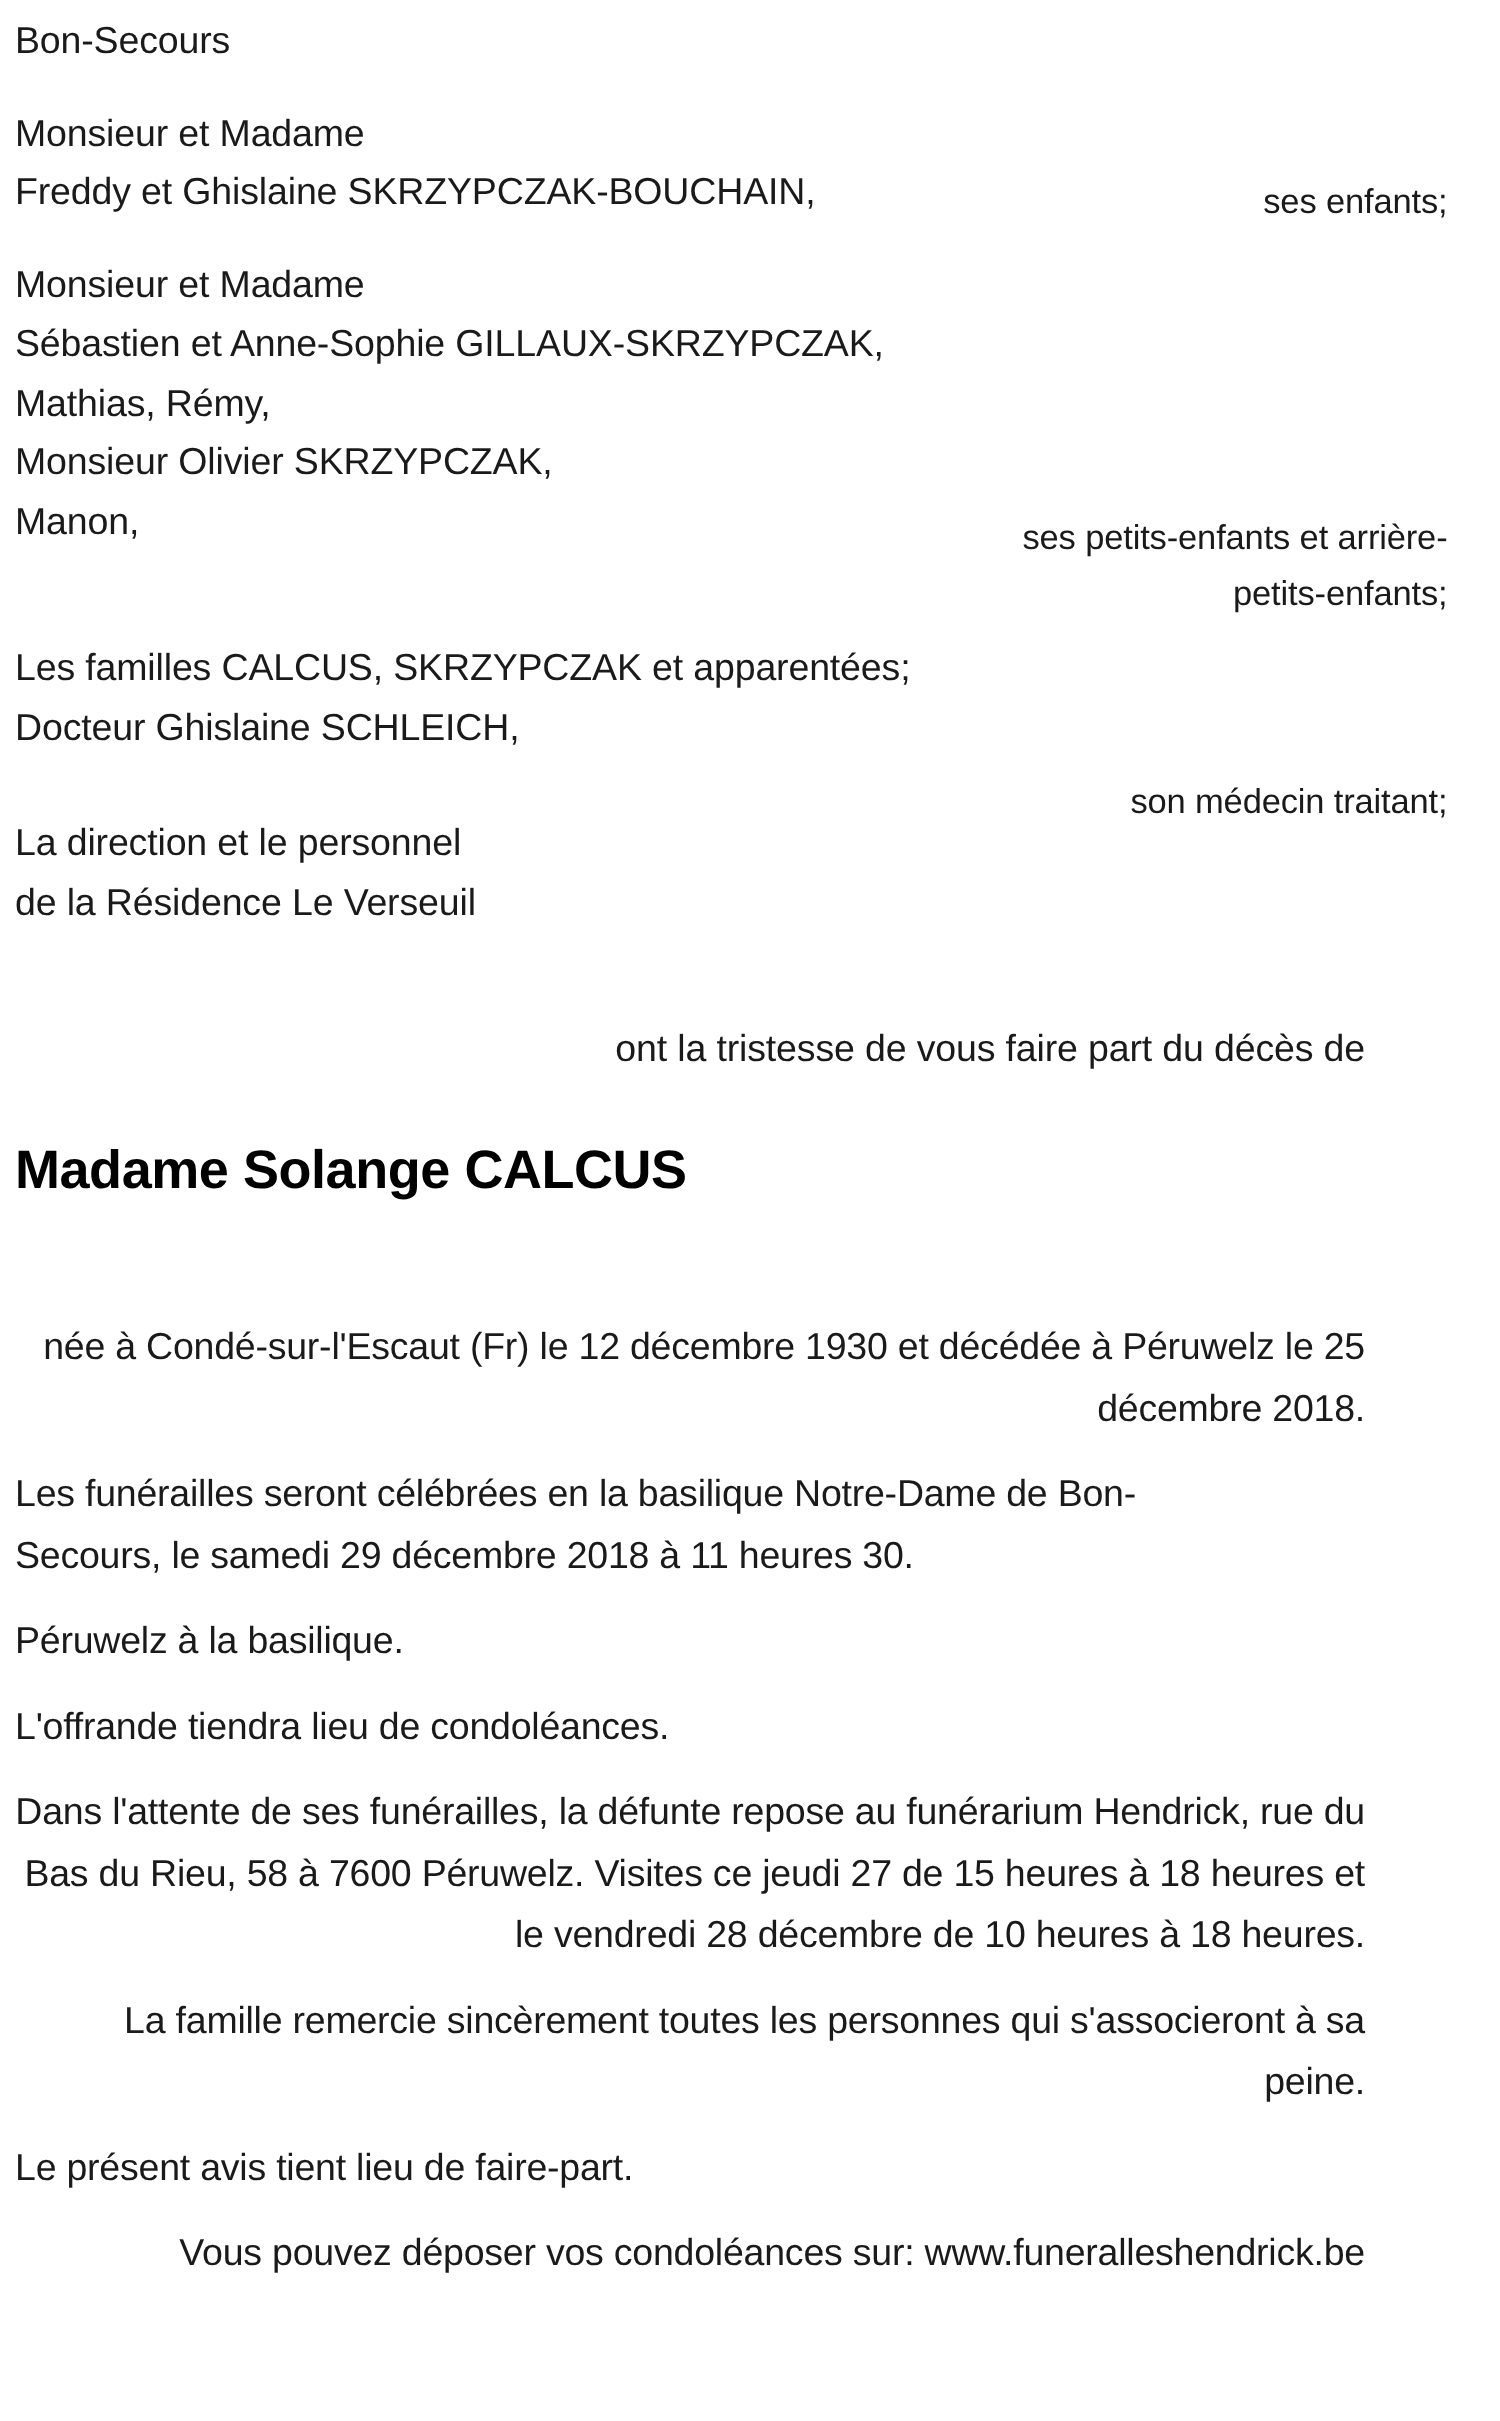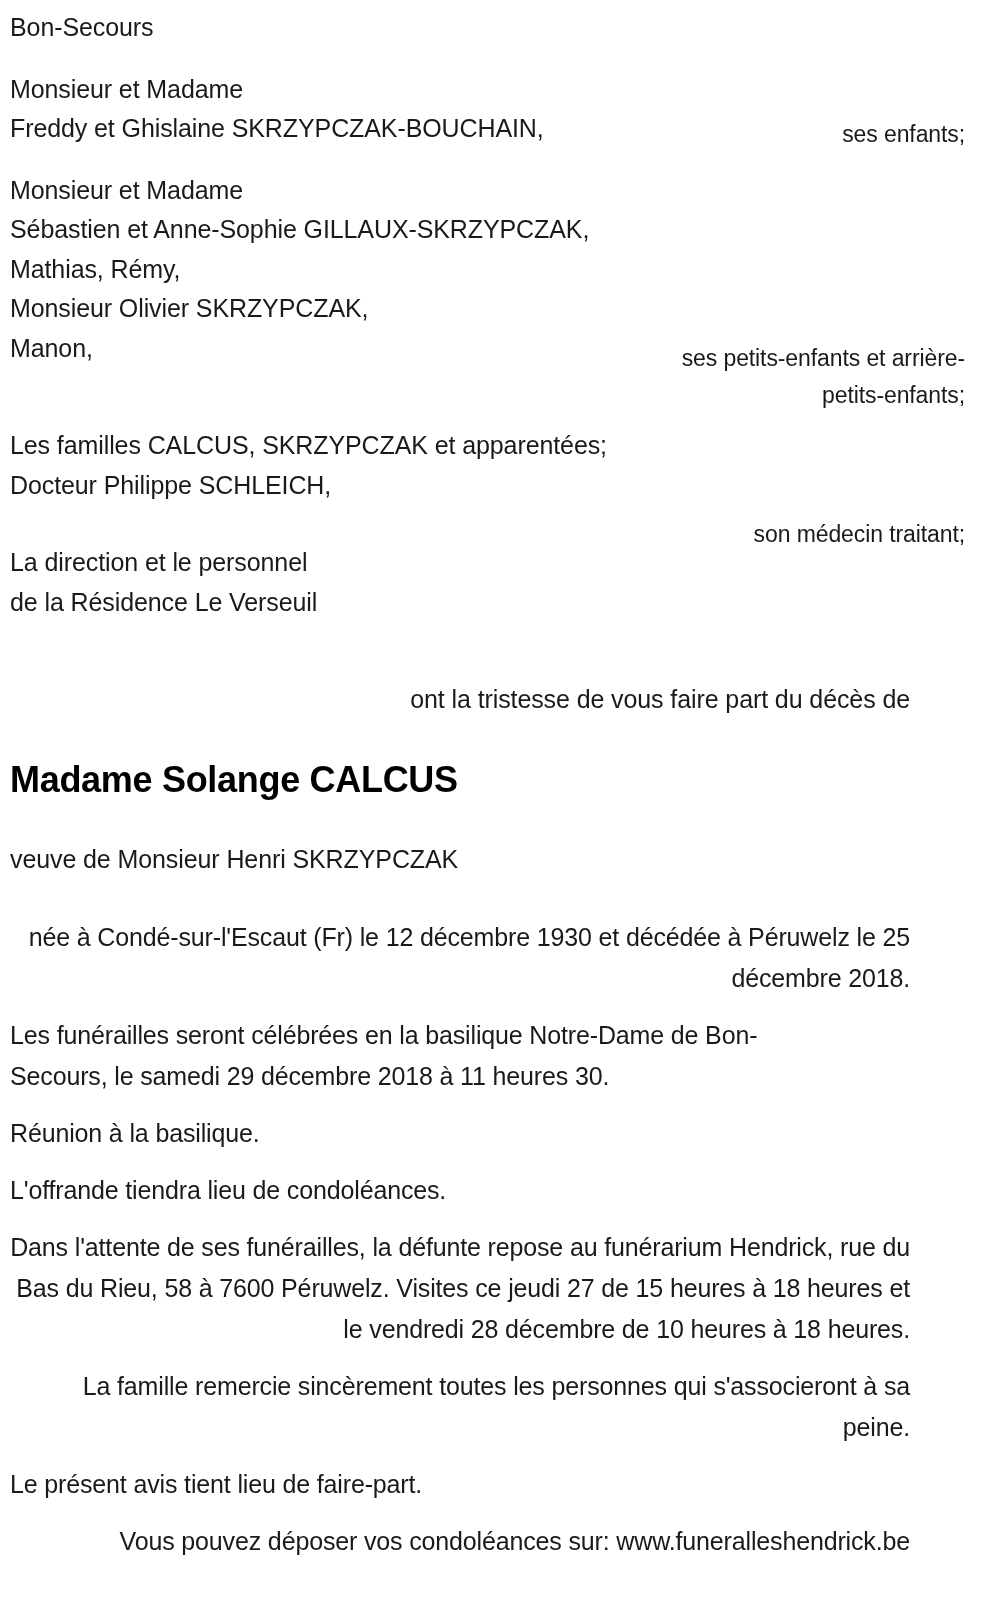--- a/index.html
+++ b/index.html
@@ -114,21 +114,21 @@
 
     <div class="names">Monsieur et Madame
 Sébastien et Anne-Sophie GILLAUX-SKRZYPCZAK,
 Mathias, Rémy,
 Monsieur Olivier SKRZYPCZAK,
 Manon,</div>
 
     <div class="gap-lg"></div>
 
     <div class="names">Les familles CALCUS, SKRZYPCZAK et apparentées;
-Docteur Philippe SCHLEICH,</div>
+Docteur Ghislaine SCHLEICH,</div>
 
     <div class="gap-md"></div>
 
     <div class="names">La direction et le personnel
 de la Résidence Le Verseuil</div>
 
     <div class="relation rel-enfants">ses enfants;</div>
     <div class="relation rel-petits">ses petits-enfants et arrière-petits-enfants;</div>
     <div class="relation rel-medecin">son médecin traitant;</div>
 
@@ -137,26 +137,25 @@
   <div class="gap-lg"></div>
 
   <div class="announce">ont la tristesse de vous faire part du décès de</div>
 
   <div class="gap-md"></div>
 
   <div class="deceased-name">Madame Solange CALCUS</div>
 
   <div class="gap-md"></div>
 
-  <div class="spouse">veuve de Monsieur Henri SKRZYPCZAK</div>
 
   <div class="gap-md"></div>
 
   <p class="para p-wide">née à Condé-sur-l'Escaut (Fr) le 12 décembre 1930 et décédée à Péruwelz le 25 décembre 2018.</p>
   <p class="para" style="max-width:840px;">Les funérailles seront célébrées en la basilique Notre-Dame de Bon-Secours, le samedi 29 décembre 2018 à 11 heures 30.</p>
-  <p class="para">Réunion à la basilique.</p>
+  <p class="para">Péruwelz à la basilique.</p>
   <p class="para">L'offrande tiendra lieu de condoléances.</p>
   <p class="para p-wide" style="max-width:940px;">Dans l'attente de ses funérailles, la défunte repose au funérarium Hendrick, rue du Bas du Rieu, 58 à 7600 Péruwelz. Visites ce jeudi 27 de 15 heures à 18 heures et le vendredi 28 décembre de 10 heures à 18 heures.</p>
   <p class="para p-wide" style="max-width:950px;">La famille remercie sincèrement toutes les personnes qui s'associeront à sa peine.</p>
   <p class="para">Le présent avis tient lieu de faire-part.</p>
   <p class="para p-wide">Vous pouvez déposer vos condoléances sur: www.funeralleshendrick.be</p>
 
 </div>
 
 </body></html>

